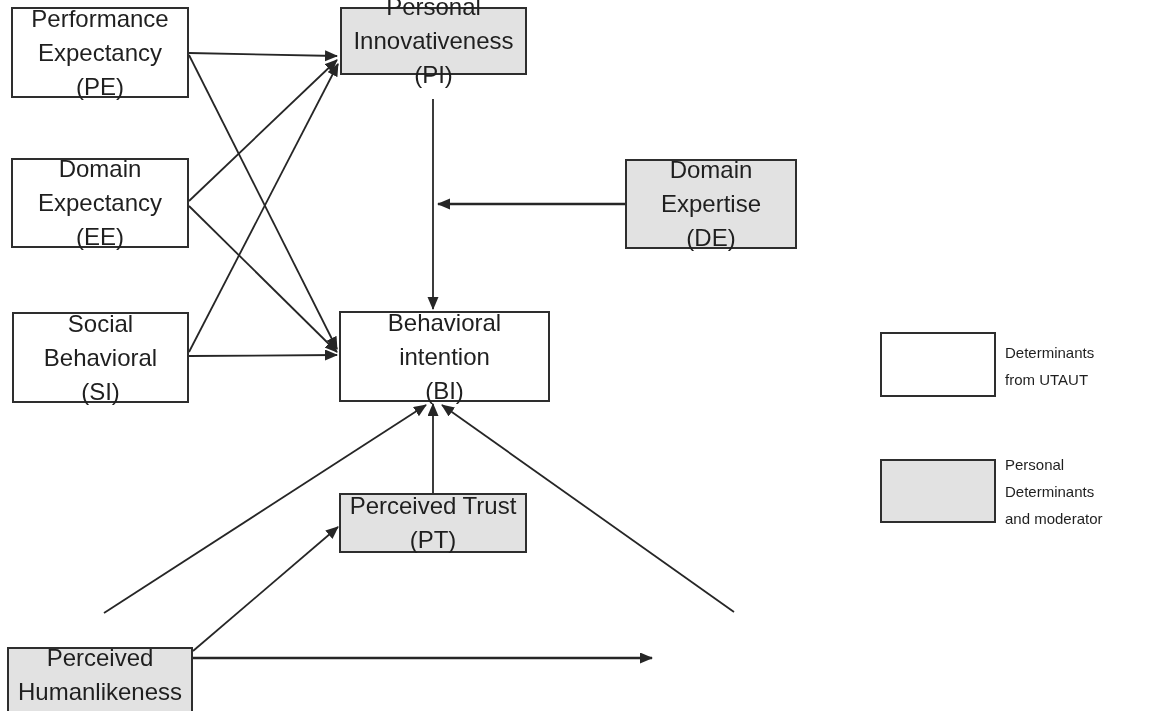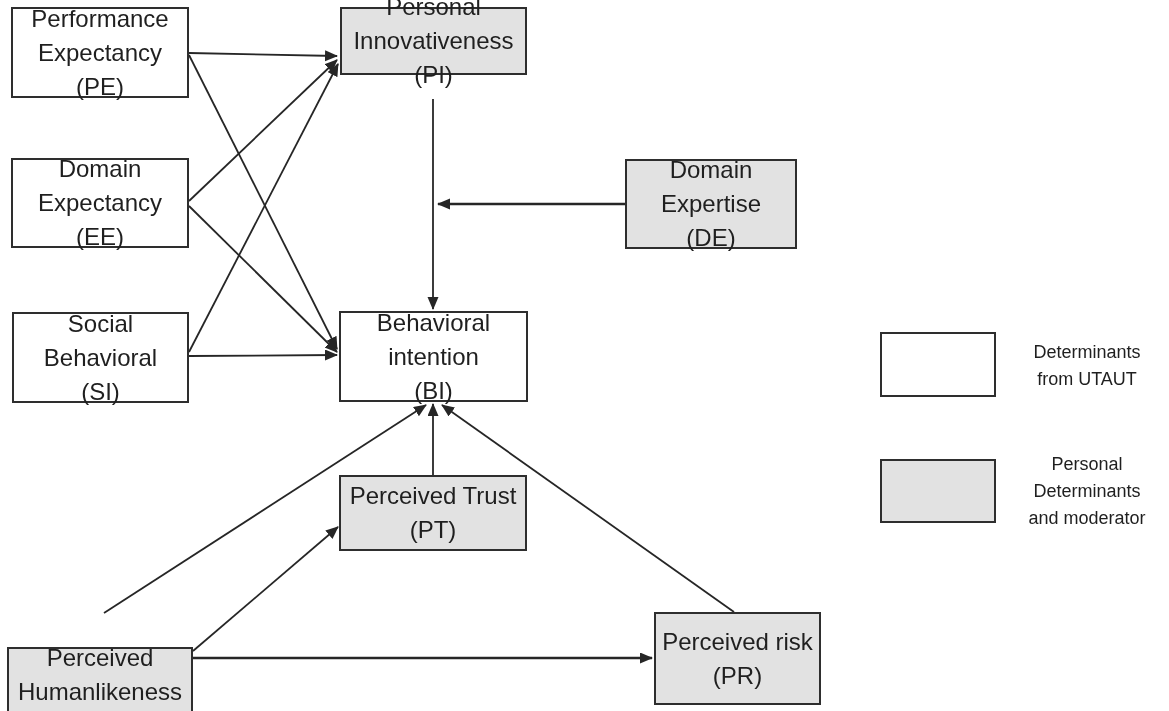--- a/index.html
+++ b/index.html
@@ -33,22 +33,22 @@
   .node.gray{background:var(--gray-fill);}
   .legend-swatch{
     position:absolute;z-index:2;
     border:2px solid var(--border);
     background:#ffffff;
     box-sizing:border-box;
   }
   .legend-swatch.gray{background:var(--gray-fill);}
   .legend-label{
     position:absolute;z-index:2;
-    font-size:18px;line-height:27px;
-    text-align:center;white-space:pre-line;
+    font-size:15px;line-height:27px;
+    white-space:pre-line;
   }
 </style>
 </head>
 <body>
 
 <div class="canvas">
 
   <svg class="edges" width="1169" height="711" viewBox="0 0 1169 711">
     <defs>
       <marker id="arrow" markerUnits="userSpaceOnUse" markerWidth="14" markerHeight="12" refX="12" refY="5.5" orient="auto">
@@ -96,41 +96,37 @@
 Innovativeness
 (PI)</span>
   </div>
 
   <div class="node gray" style="left:625px;top:159px;width:172px;height:90px">
     <span>Domain
 Expertise
 (DE)</span>
   </div>
 
-  <div class="node" style="left:339px;top:311px;width:189px;height:91px">
+  <div class="node" style="left:339px;top:311px;width:211px;height:91px">
     <span>Behavioral
 intention
 (BI)</span>
   </div>
 
-  <div class="node gray" style="left:339px;top:475px;width:188px;height:76px">
+  <div class="node gray" style="left:339px;top:493px;width:188px;height:60px">
     <span>Perceived Trust
 (PT)</span>
   </div>
 
   <div class="node gray" style="left:7px;top:647px;width:186px;height:90px">
     <span>Perceived
 Humanlikeness
 (PH)</span>
   </div>
 
-  <div class="node gray" style="left:654px;top:612px;width:167px;height:93px">
-    <span>Perceived risk
-(PR)</span>
-  </div>
 
   <div class="legend-swatch" style="left:880px;top:332px;width:116px;height:65px"></div>
   <div class="legend-label" style="left:1005px;top:339px;width:164px">Determinants
 from UTAUT</div>
 
   <div class="legend-swatch gray" style="left:880px;top:459px;width:116px;height:64px"></div>
   <div class="legend-label" style="left:1005px;top:451px;width:164px">Personal
 Determinants
 and moderator</div>
 

